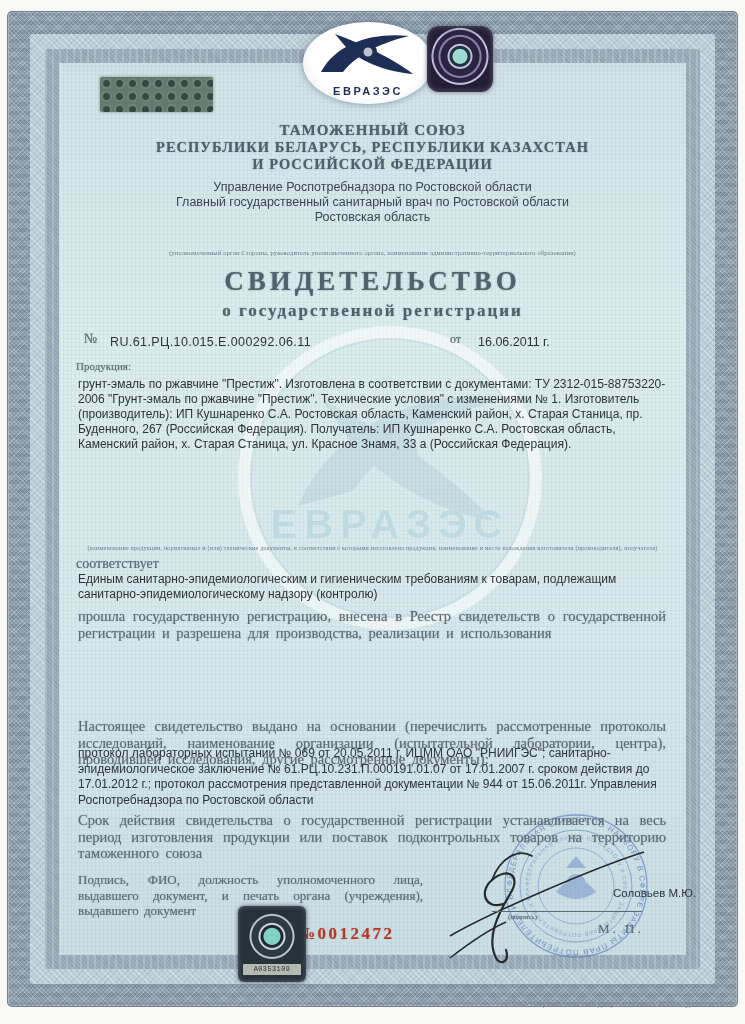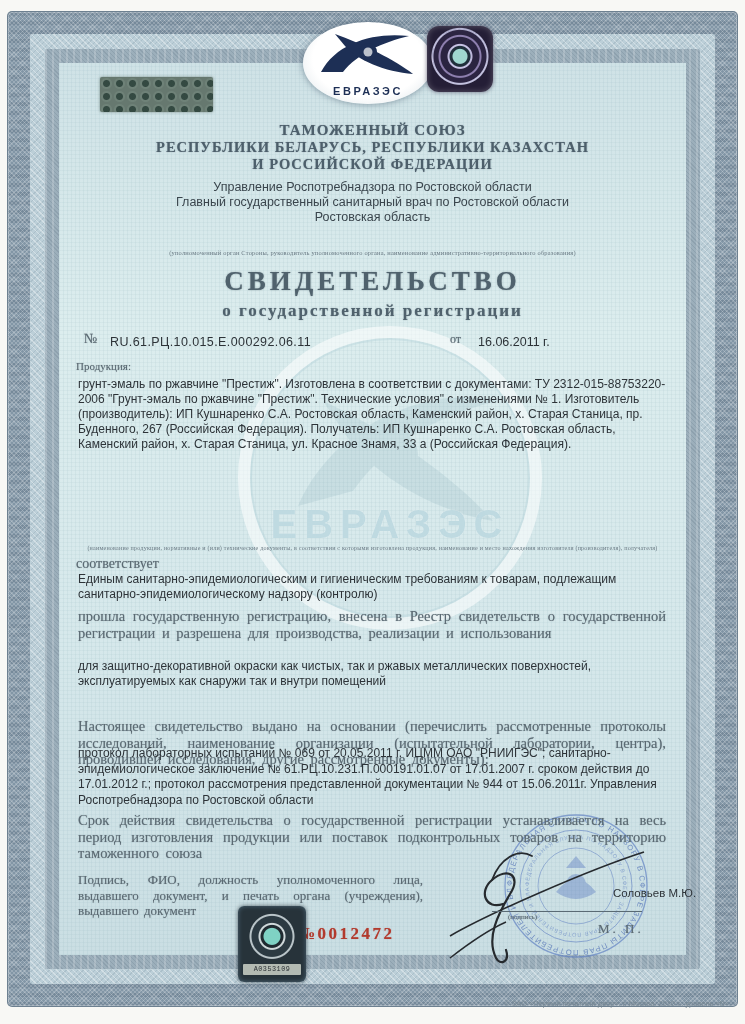--- a/index.html
+++ b/index.html
@@ -141,21 +141,20 @@
     <div class="abs fill" style="left:478px;top:335px;font-size:12.5px">16.06.2011 г.</div>
 
     <div class="abs tpl" style="left:76px;top:360px;font-size:11px">Продукция:</div>
     <div class="abs fill" style="left:78px;top:377px;width:592px;font-size:12px;line-height:15px">грунт-эмаль по ржавчине "Престиж". Изготовлена в соответствии с документами: ТУ 2312-015-88753220-2006 "Грунт-эмаль по ржавчине "Престиж". Технические условия" с изменениями № 1. Изготовитель (производитель): ИП Кушнаренко С.А. Ростовская область, Каменский район, х. Старая Станица, пр. Буденного, 267 (Российская Федерация).  Получатель: ИП Кушнаренко С.А. Ростовская область, Каменский район, х. Старая Станица, ул. Красное Знамя, 33 а (Российская Федерация).</div>
     <div class="abs center tiny" style="top:545px;font-size:6.1px">(наименование продукции, нормативные и (или) технические документы, в соответствии с которыми изготовлена продукция, наименование и место нахождения изготовителя (производителя), получателя)</div>
 
     <div class="abs tpl" style="left:76px;top:556px;font-size:14px">соответствует</div>
     <div class="abs fill" style="left:78px;top:572px;width:570px;font-size:12px;line-height:14.5px">Единым санитарно-эпидемиологическим и гигиеническим требованиям к товарам, подлежащим санитарно-эпидемиологическому надзору (контролю)</div>
 
     <div class="abs tpl just" style="left:78px;top:608px;width:588px;font-size:14.5px;line-height:16.5px">прошла государственную регистрацию, внесена в Реестр свидетельств о государственной регистрации и разрешена для производства, реализации и использования</div>
-    <div class="abs fill" style="left:78px;top:659px;width:575px;font-size:12px;line-height:14.5px">для защитно-декоративной окраски как чистых, так и ржавых металлических поверхностей, эксплуатируемых как снаружи так и внутри помещений</div>
 
     <div class="abs tpl just" style="left:78px;top:718px;width:588px;font-size:14.5px;line-height:16.5px">Настоящее свидетельство выдано на основании (перечислить рассмотренные протоколы исследований, наименование организации (испытательной лаборатории, центра), проводившей исследования, другие рассмотренные документы):</div>
     <div class="abs fill" style="left:78px;top:746px;width:592px;font-size:12px;line-height:15.5px">протокол лабораторных испытаний № 069 от 20.05.2011 г. ИЦММ ОАО "РНИИГЭС"; санитарно-эпидемиологическое заключение № 61.РЦ.10.231.П.000191.01.07 от 17.01.2007 г. сроком действия до 17.01.2012 г.; протокол рассмотрения представленной документации № 944 от 15.06.2011г. Управления Роспотребнадзора по Ростовской области</div>
 
     <div class="abs tpl just" style="left:78px;top:812px;width:588px;font-size:14.5px;line-height:16.5px">Срок действия свидетельства о государственной регистрации устанавливается на весь период изготовления продукции или поставок подконтрольных товаров на территорию таможенного союза</div>
 
     <div class="abs tpl just" style="left:78px;top:872px;width:345px;font-size:13px;line-height:15.5px;word-spacing:2px">Подпись, ФИО, должность уполномоченного лица, выдавшего документ, и печать органа (учреждения), выдавшего документ</div>
     <div class="sig-line"></div>
     <div class="abs tpl" style="left:508px;top:913px;font-size:7px;z-index:2">(подпись)</div>
     <div class="abs fill" style="left:613px;top:887px;font-size:11.5px;z-index:5">Соловьев М.Ю.</div>

